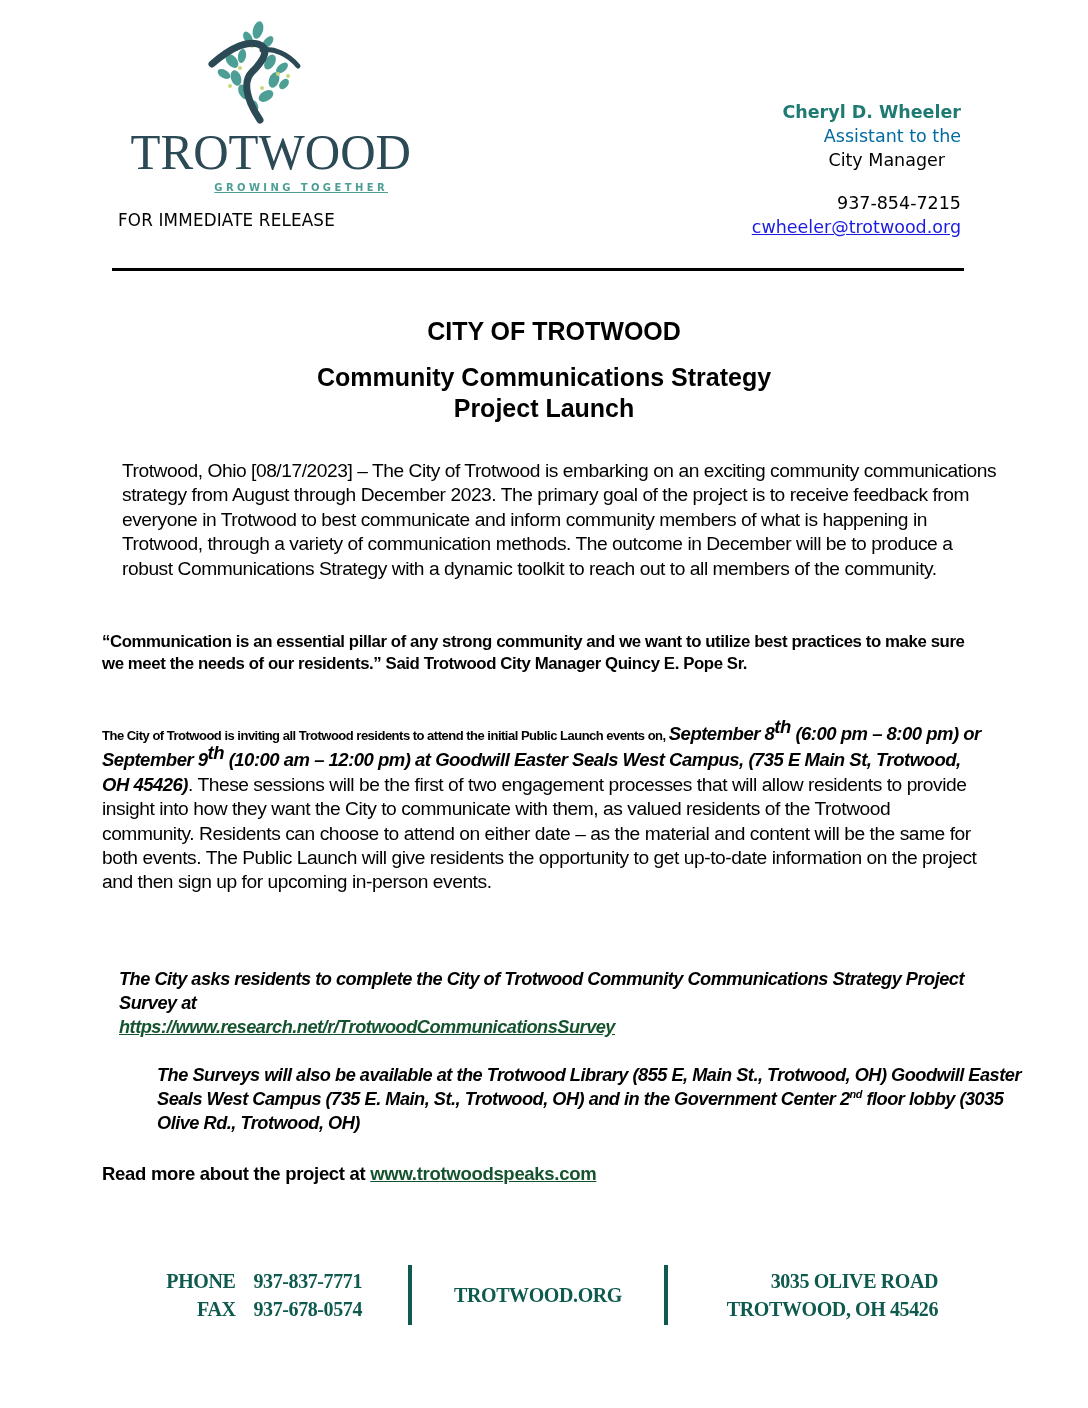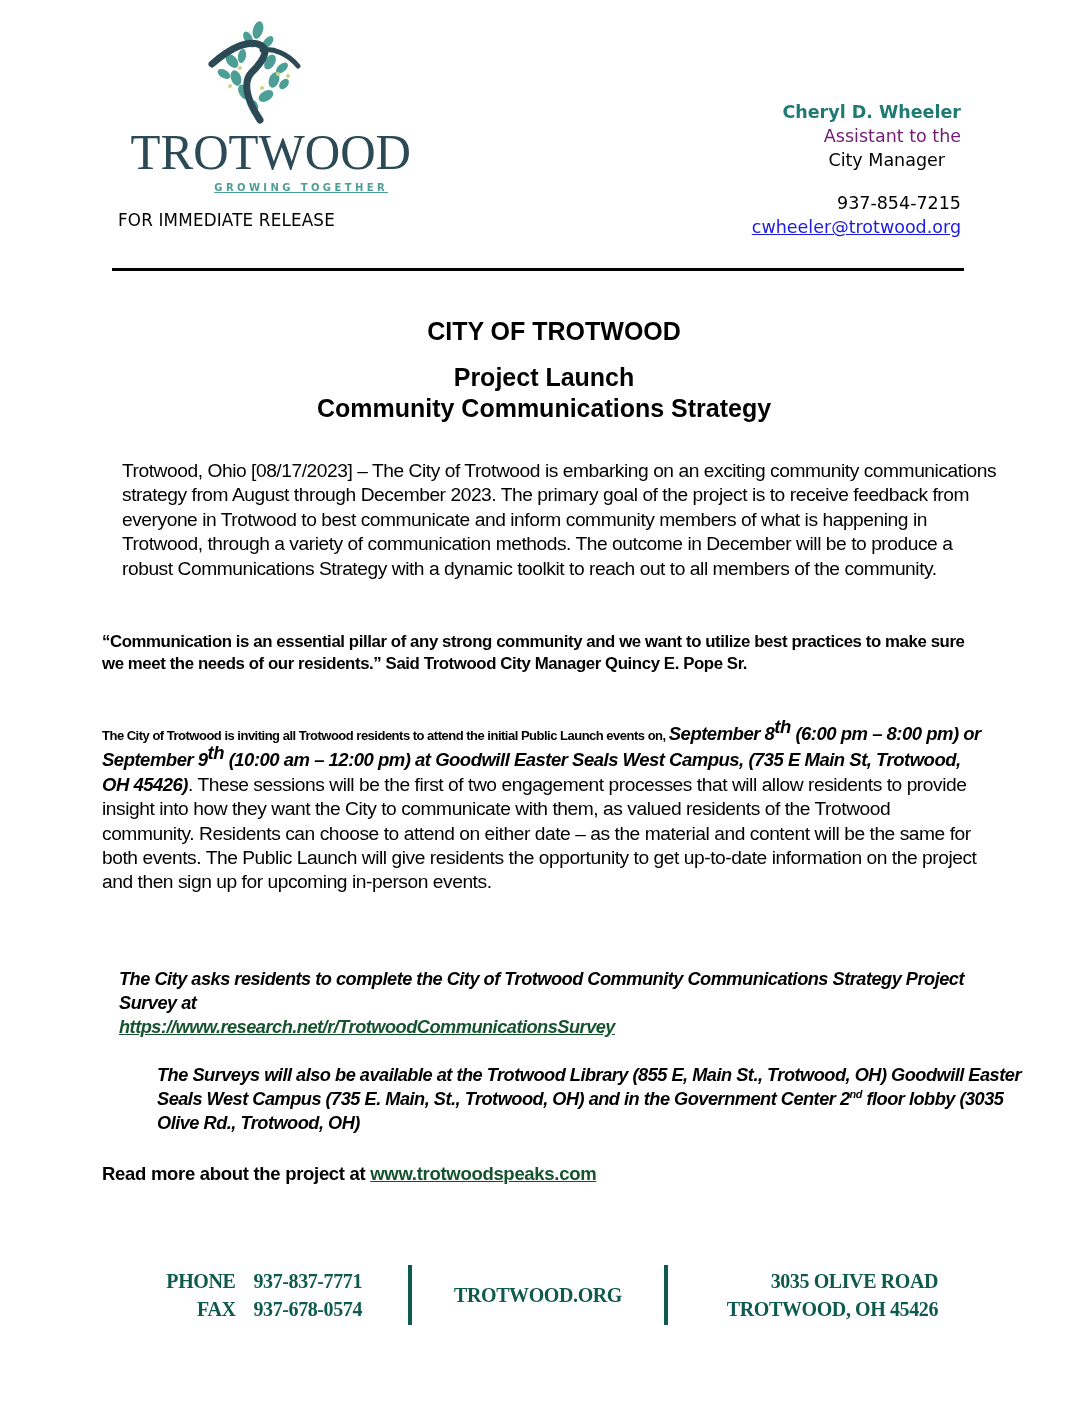--- a/index.html
+++ b/index.html
@@ -8,21 +8,21 @@
 
     .logo { position: absolute; left: 128px; top: 14px; width: 260px; height: 170px; }
     .logo-mark { position: absolute; left: 72px; top: 2px; width: 110px; height: 110px; }
     .logo-word { position: absolute; left: 0; top: 113px; width: 260px; text-align: center;
       font-family: "Liberation Serif", serif; font-size: 50px; letter-spacing: 0px; color: #2b4a55; line-height: 50px; transform: scaleX(0.98); }
     .logo-tag { position: absolute; left: 0; top: 168px; width: 260px; text-align: right;
       font-family: "DejaVu Sans", sans-serif; font-weight: bold; font-size: 10px; letter-spacing: 3.4px; color: #4d9e95; text-decoration: underline; }
 
     .contact { position: absolute; right: 127px; top: 100px; text-align: right; font-family: "DejaVu Sans", sans-serif; font-size: 17.5px; line-height: 24px; }
     .contact .name { color: #1e7a72; font-weight: bold; font-size: 17.5px; }
-    .contact .role { color: #701a75; }
+    .contact .role { color: #0369a1; }
     .contact .role2 { color: #000; padding-right: 16px; }
     .contact .phone { margin-top: 19px; color: #000; }
     .contact .email { color: #1a1ae0; text-decoration: underline; }
 
     .release { position: absolute; left: 118px; top: 209px; font-family: "DejaVu Sans", sans-serif; font-size: 18px; letter-spacing: 0.2px; transform: scaleX(0.93); transform-origin: left; }
     .rule { position: absolute; left: 112px; top: 268px; width: 852px; height: 3px; background: #000; }
 
     .titles { position: absolute; left: 0; width: 1088px; text-align: center; font-weight: bold; }
     .t1 { top: 317px; font-size: 25px; padding-left: 20px; }
     .t2 { top: 362px; font-size: 25px; line-height: 31px; }
@@ -90,22 +90,22 @@
   <div class="role2">City Manager</div>
   <div class="phone">937-854-7215</div>
   <div><a class="email">cwheeler@trotwood.org</a></div>
 </div>
 
 <div class="release">FOR IMMEDIATE RELEASE</div>
 <div class="rule"></div>
 
 <div class="titles t1">CITY OF TROTWOOD</div>
 <div class="titles t2">
+  <div>Community Communications Strategy</div>
   <div>Project Launch</div>
-  <div>Community Communications Strategy</div>
 </div>
 
 <p class="para p1">Trotwood, Ohio [08/17/2023] – The City of Trotwood is embarking on an exciting community communications strategy from August through December 2023. The primary goal of the project is to receive feedback from everyone in Trotwood to best communicate and inform community members of what is happening in Trotwood, through a variety of communication methods. The outcome in December will be to produce a robust Communications Strategy with a dynamic toolkit to reach out to all members of the community.</p>
 <p class="para p2">“Communication is an essential pillar of any strong community and we want to utilize best practices to make sure we meet the needs of our residents.” Said Trotwood City Manager Quincy E. Pope Sr.</p>
 
 <p class="para p3"><span class="b">The City of Trotwood is inviting all Trotwood residents to attend the initial Public Launch events on, </span><span class="bi">September 8</span><sup class="bi">th</sup><span class="bi"> (6:00 pm – 8:00 pm) or </span><span class="bi">September 9</span><sup class="bi">th</sup><span class="bi"> (10:00 am – 12:00 pm) at Goodwill Easter Seals West Campus, (735 E Main St, Trotwood, OH 45426)</span><span>. These sessions will be the first of two engagement processes that will allow residents to provide insight into how they want the City to communicate with them, as valued residents of the Trotwood community. Residents can choose to attend on either date – as the material and content will be the same for both events. The Public Launch will give residents the opportunity to get up-to-date information on the project and then sign up for upcoming in-person events.</span></p>
 
 <p class="indent i1"><span>The City asks residents to complete the City of Trotwood Community Communications Strategy Project Survey at </span><br><a class="link">https://www.research.net/r/TrotwoodCommunicationsSurvey</a></p>
 
 <p class="indent i2"><span>The Surveys will also be available at the Trotwood Library (855 E, Main St., Trotwood, OH) Goodwill Easter Seals West Campus (735 E. Main, St., Trotwood, OH) and in the Government Center 2</span><sup>nd</sup><span> floor lobby (3035 Olive Rd., Trotwood, OH)</span></p>

